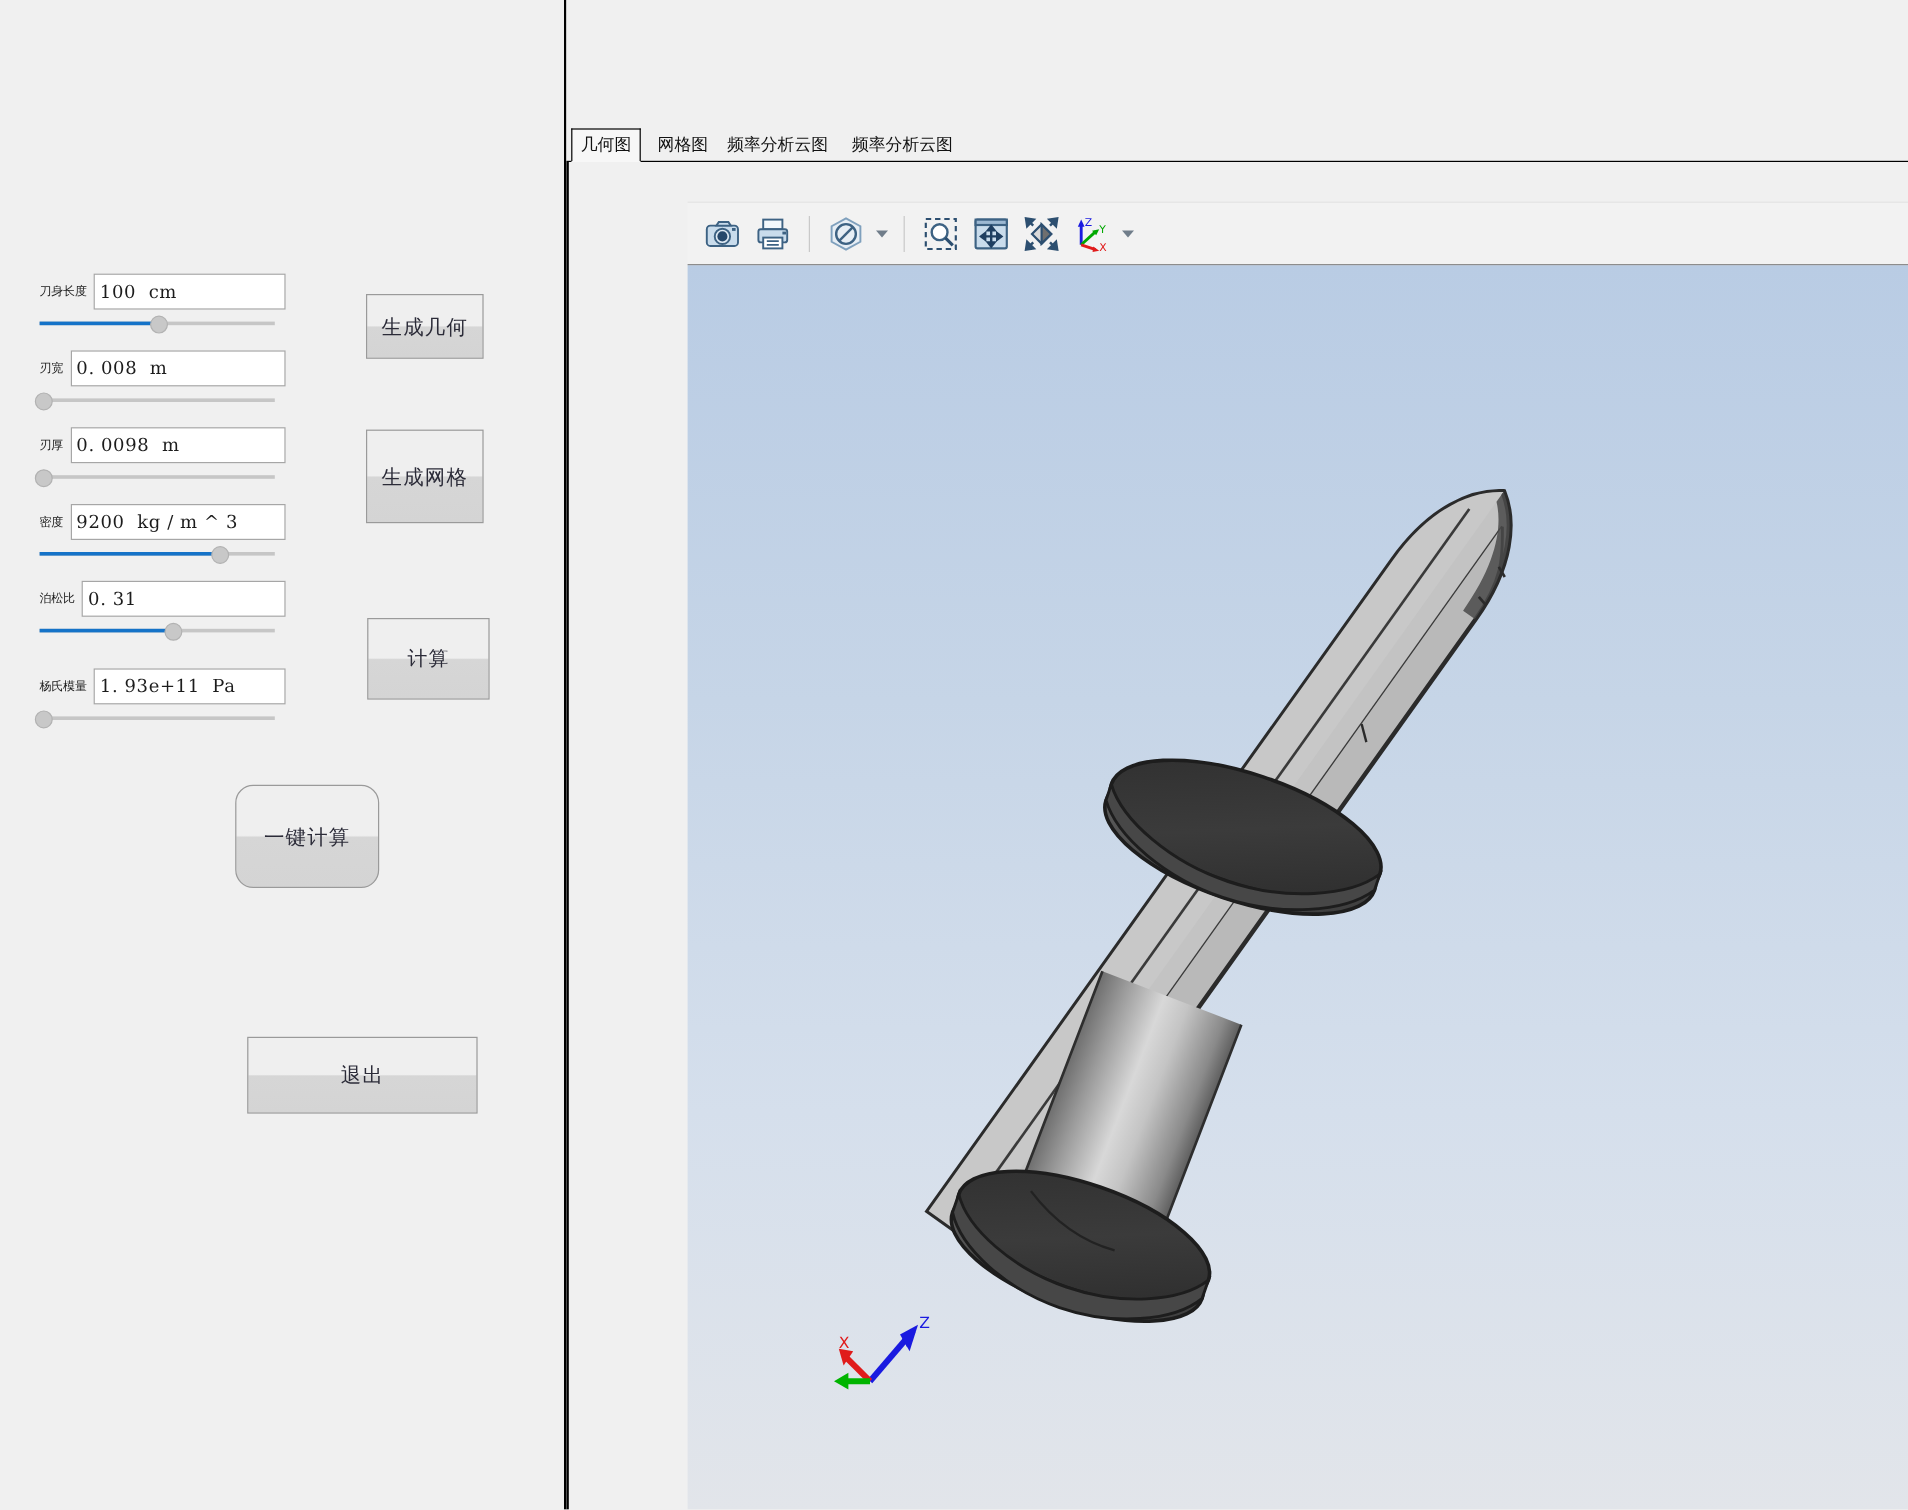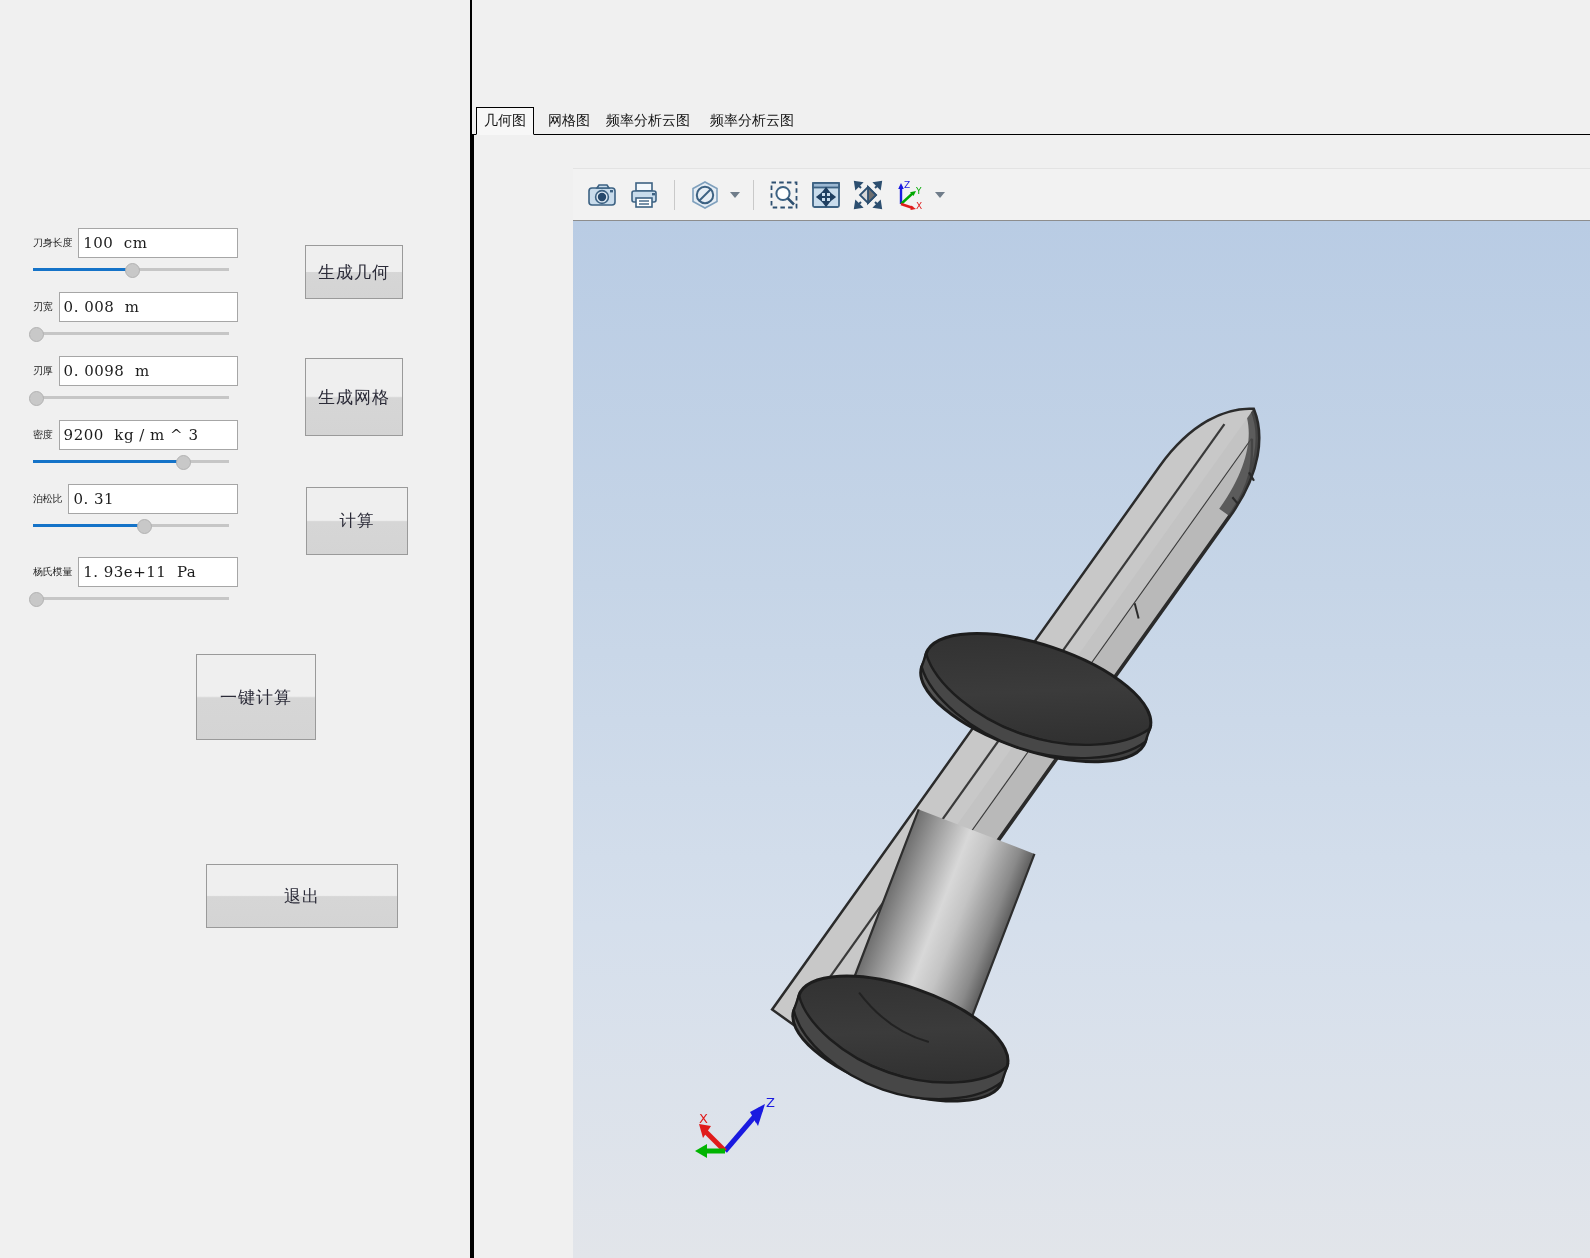--- a/index.html
+++ b/index.html
@@ -273,22 +273,22 @@
         </div>
         <div class="slider">
           <div class="track"></div>
           <div class="handle" style="left: 1%;"></div>
         </div>
       </div>
     </div>
   <div id="buttons-container">
       <div class="btn" style="left: 305px; top: 245px; width: 98px; height: 54px; font-size: 17px;">生成几何</div>
       <div class="btn" style="left: 305px; top: 358px; width: 98px; height: 78px; font-size: 17px;">生成网格</div>
-      <div class="btn" style="left: 306px; top: 487px; width: 102px; height: 68px; font-size: 16.5px; text-align: center;">计算</div>
-      <div class="btn" style="left: 196px; top: 654px; width: 120px; height: 86px; font-size: 17px;">一键计算</div>
+      <div class="btn" style="left: 306px; top: 515px; width: 102px; height: 68px; font-size: 16.5px; text-align: center;">计算</div>
+      <div class="btn" style="left: 196px; top: 654px; width: 120px; height: 86px; font-size: 17px; border-radius: 15px;">一键计算</div>
       <div class="btn" style="left: 206px; top: 864px; width: 192px; height: 64px; font-size: 17px;">退出</div>
     </div>
 </div>
 <div id="panel-divider"></div>
 
 <div id="right-panel">
 
   <div id="tab-bar">
     <div class="tab-underline"></div>
   <div class="tab active" style="left: 4px; width: 58px;">几何图</div>

